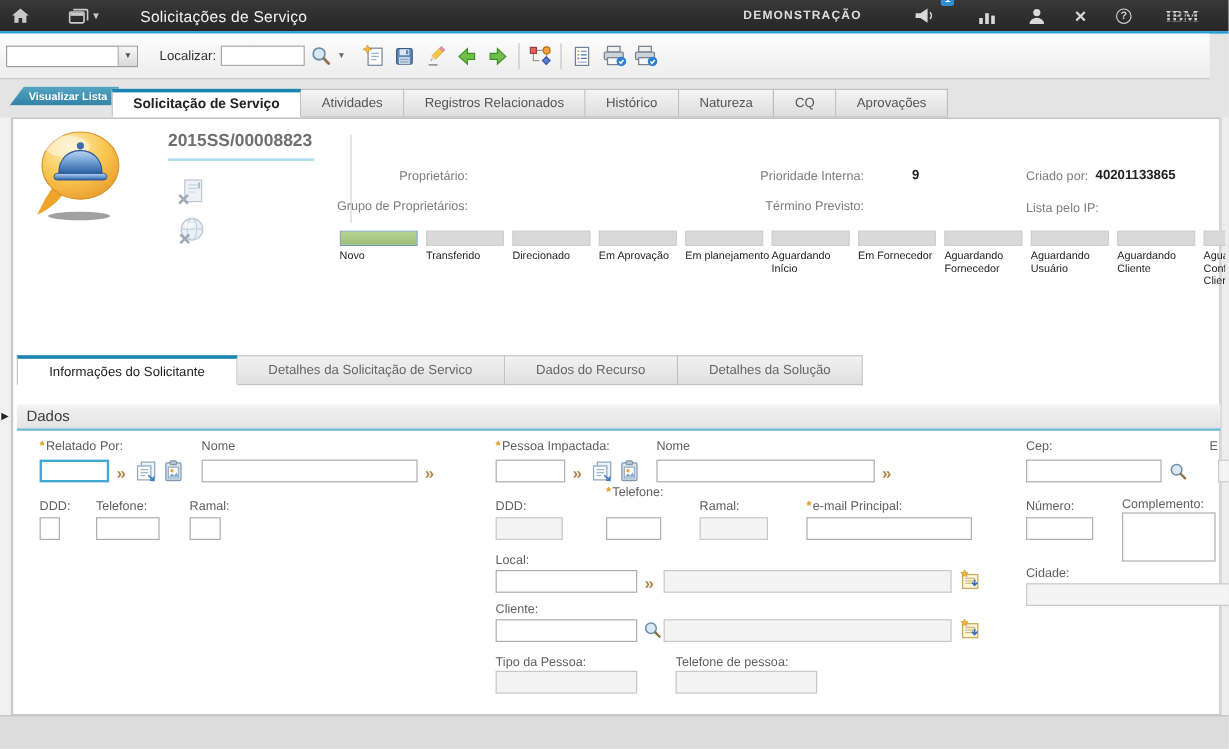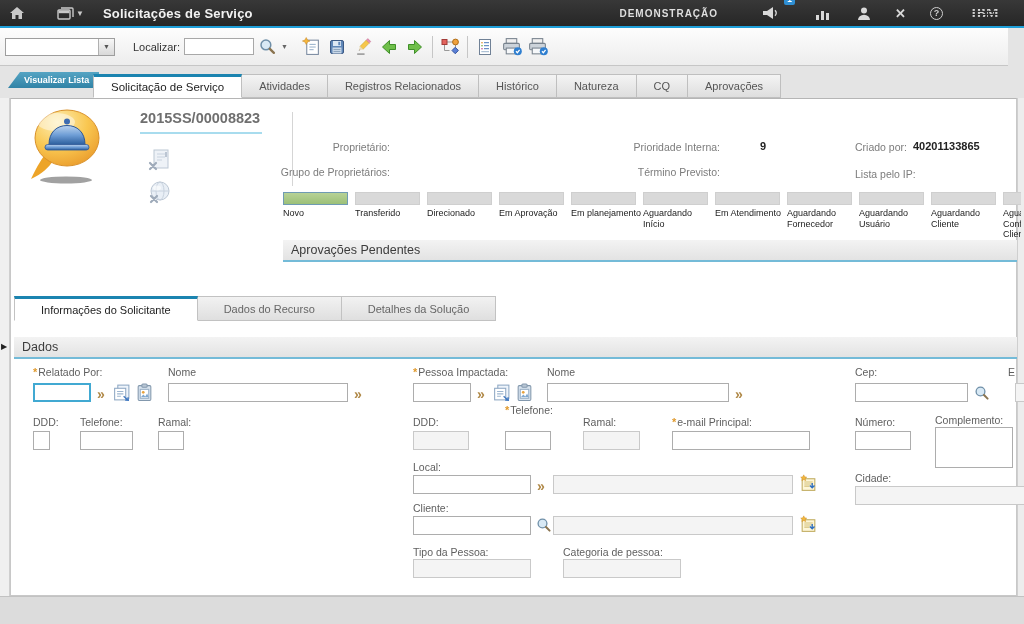--- a/index.html
+++ b/index.html
@@ -6,21 +6,21 @@
   html,body { width:1024px; height:624px; }
   body { font-family:"Liberation Sans", sans-serif; background:#e4e4e4; }
   #app { position:relative; width:1024px; height:624px; overflow:hidden; background:#e4e4e4; }
 
   
   .topbar { position:absolute; left:0; top:0; width:1024px; height:26px;
             background:linear-gradient(#383838,#262626); display:flex; align-items:center; }
   .topbar .ticon { display:inline-flex; align-items:center; justify-content:center;
                    height:26px; padding:0 9px; cursor:pointer; }
   .topbar .caret { color:#c9c9c9; font-size:8px; margin-left:2px; }
-  .top-title { color:#f2f2f2; font-size:13px; font-weight:bold; margin-left:10px; letter-spacing:.2px; }
+  .top-title { color:#f2f2f2; font-size:13px; font-weight:normal; margin-left:24px; letter-spacing:.2px; }
   .top-right { margin-left:auto; display:flex; align-items:center; }
   .env-label { color:#dedede; font-size:10px; font-weight:bold; letter-spacing:1px; margin-right:34px; }
   .badge { position:absolute; top:-6px; right:-7px; background:#2f8fd4; color:#fff; font-size:8.5px;
            line-height:11px; padding:0 3px; border-radius:2px; font-weight:bold; }
   .bell-wrap { position:relative; }
   .x-glyph { color:#d9d9d9; font-size:13px; font-weight:bold; }
   .help-circle { width:13px; height:13px; border:1.5px solid #cfcfcf; border-radius:50%;
                  color:#cfcfcf; font-size:9px; font-weight:bold; display:flex; align-items:center; justify-content:center; }
   .blue-line { position:absolute; left:0; top:26px; width:1024px; height:2px; background:#1e9fd9; }
 
@@ -38,21 +38,21 @@
   .tb-sep { width:1px; height:22px; background:#c6c6c6; margin:0 4px; }
   .tiny-caret { font-size:7px; color:#666; margin-left:1px; cursor:pointer; }
 
   
   .viewlist-tab { position:absolute; left:8px; top:72px; height:16px; background:linear-gradient(#55a4c3,#3183a6);
                   color:#fff; font-size:9px; font-weight:bold; line-height:16px; padding:0 10px 0 16px;
                   clip-path:polygon(12px 0, 100% 0, 100% 100%, 0 100%); cursor:pointer; }
   .maintabs { position:absolute; left:93px; top:74px; height:24px; display:flex; }
   .tab { height:24px; display:inline-flex; align-items:center; padding:0 17px; font-size:11px; color:#555;
          background:linear-gradient(#f4f4f4,#dedede); border:1px solid #bfbfbf; border-left-width:0; cursor:pointer; white-space:nowrap; }
-  .tab:first-child { border-left-width:1px; }
+  .tab:first-child { border-left-width:1px;font-weight:bold; }
   .tab.active { background:#fff; color:#222; border-top:3px solid #1b84b0; border-bottom:1px solid #fff; font-size:11.5px; }
 
   
   .content { position:absolute; left:10px; top:98px; width:1007px; height:498px; background:#fff;
              border:1px solid #c8c8c8; border-top:1px solid #b5b5b5; }
   .left-strip { position:absolute; left:0; top:98px; width:10px; height:498px; background:#f0f0f0;
                 border-right:1px solid #cfcfcf; }
   .left-strip .expander { position:absolute; left:1px; top:244px; font-size:8px; color:#222; cursor:pointer; }
   .right-strip { position:absolute; left:1017px; top:98px; width:7px; height:498px; background:#ededed;
                  border-left:1px solid #cfcfcf; }
@@ -351,44 +351,44 @@
     <div class="stage">
         <div class="stage-box"></div>
         <div class="stage-label">Em planejamento</div>
       </div>
     <div class="stage">
         <div class="stage-box"></div>
         <div class="stage-label">Aguardando Início</div>
       </div>
     <div class="stage">
         <div class="stage-box"></div>
-        <div class="stage-label">Em Atendimento</div>
+        <div class="stage-label">Em Fornecedor</div>
       </div>
     <div class="stage">
         <div class="stage-box"></div>
         <div class="stage-label">Aguardando Fornecedor</div>
       </div>
     <div class="stage">
         <div class="stage-box"></div>
         <div class="stage-label">Aguardando Usuário</div>
       </div>
     <div class="stage">
         <div class="stage-box"></div>
         <div class="stage-label">Aguardando Cliente</div>
       </div>
     <div class="stage">
         <div class="stage-box"></div>
         <div class="stage-label">Aguardando Confirmação Cliente</div>
       </div>
   </div>
 
-  <div class="section-bar" style="left:283px; top:240px; width:734px">Aprovações Pendentes</div>
 
   <div class="subtabs">
     <span class="subtab active">Informações do Solicitante</span>
+    <span class="subtab">Detalhes da Solicitação de Servico</span>
     <span class="subtab">Dados do Recurso</span>
     <span class="subtab">Detalhes da Solução</span>
   </div>
 
   <div class="section-bar" style="left:14px; top:337px; width:1003px">Dados</div>
 
   <span class="lbl" style="left:33px; top:366px"><span class="req">*</span><span>Relatado Por:</span></span>
   <input class="inp focused" style="left: 33px; top: 383px; width: 58px;" value="">
   <span class="chev" style="left:97px; top:387px">»</span>
   <span class="ficon" style="left:112px; top:383px">
@@ -478,21 +478,21 @@
     <svg width="19" height="19" viewBox="0 0 18 18">
         <rect x="3" y="4.5" width="12" height="11" fill="#fdf6d8" stroke="#c0ab5f"></rect>
         <path d="M5 7.5 h8 M5 9.5 h8 M5 11.5 h5" stroke="#d4c07a"></path>
         <path d="M12.5 8.5 v4.5 m-2.2-2.2 l2.2 2.2 2.2-2.2" stroke="#2f6fc0" fill="none" stroke-width="1.3"></path>
         <path d="M4.5 0.8 l0.9 1.8 2 0.4 -1.5 1.3 0.4 2 -1.8-1 -1.8 1 0.4-2 -1.5-1.3 2-0.4 Z" fill="#f2b73d" stroke="#c8861f" stroke-width="0.4"></path>
       </svg>
   </span>
 
   <span class="lbl" style="left:413px; top:546px">Tipo da Pessoa:</span>
   <input class="inp off" style="left: 413px; top: 559px; width: 118px;" value="" disabled="">
-  <span class="lbl" style="left:563px; top:546px">Categoria de pessoa:</span>
+  <span class="lbl" style="left:563px; top:546px">Telefone de pessoa:</span>
   <input class="inp off" style="left: 563px; top: 559px; width: 118px;" value="" disabled="">
 
   <span class="lbl" style="left:855px; top:366px">Cep:</span>
   <input class="inp" style="left: 855px; top: 383px; width: 113px;" value="">
   <span class="ficon" style="left:974px; top:385px">
     <svg width="16" height="16" viewBox="0 0 16 16">
         <circle cx="6.5" cy="6.5" r="4.4" fill="#d8e9f5" stroke="#6f8fa8" stroke-width="1.3"></circle>
         <line x1="10" y1="10" x2="13.6" y2="13.6" stroke="#8a7450" stroke-width="2" stroke-linecap="round"></line>
       </svg>
   </span>

